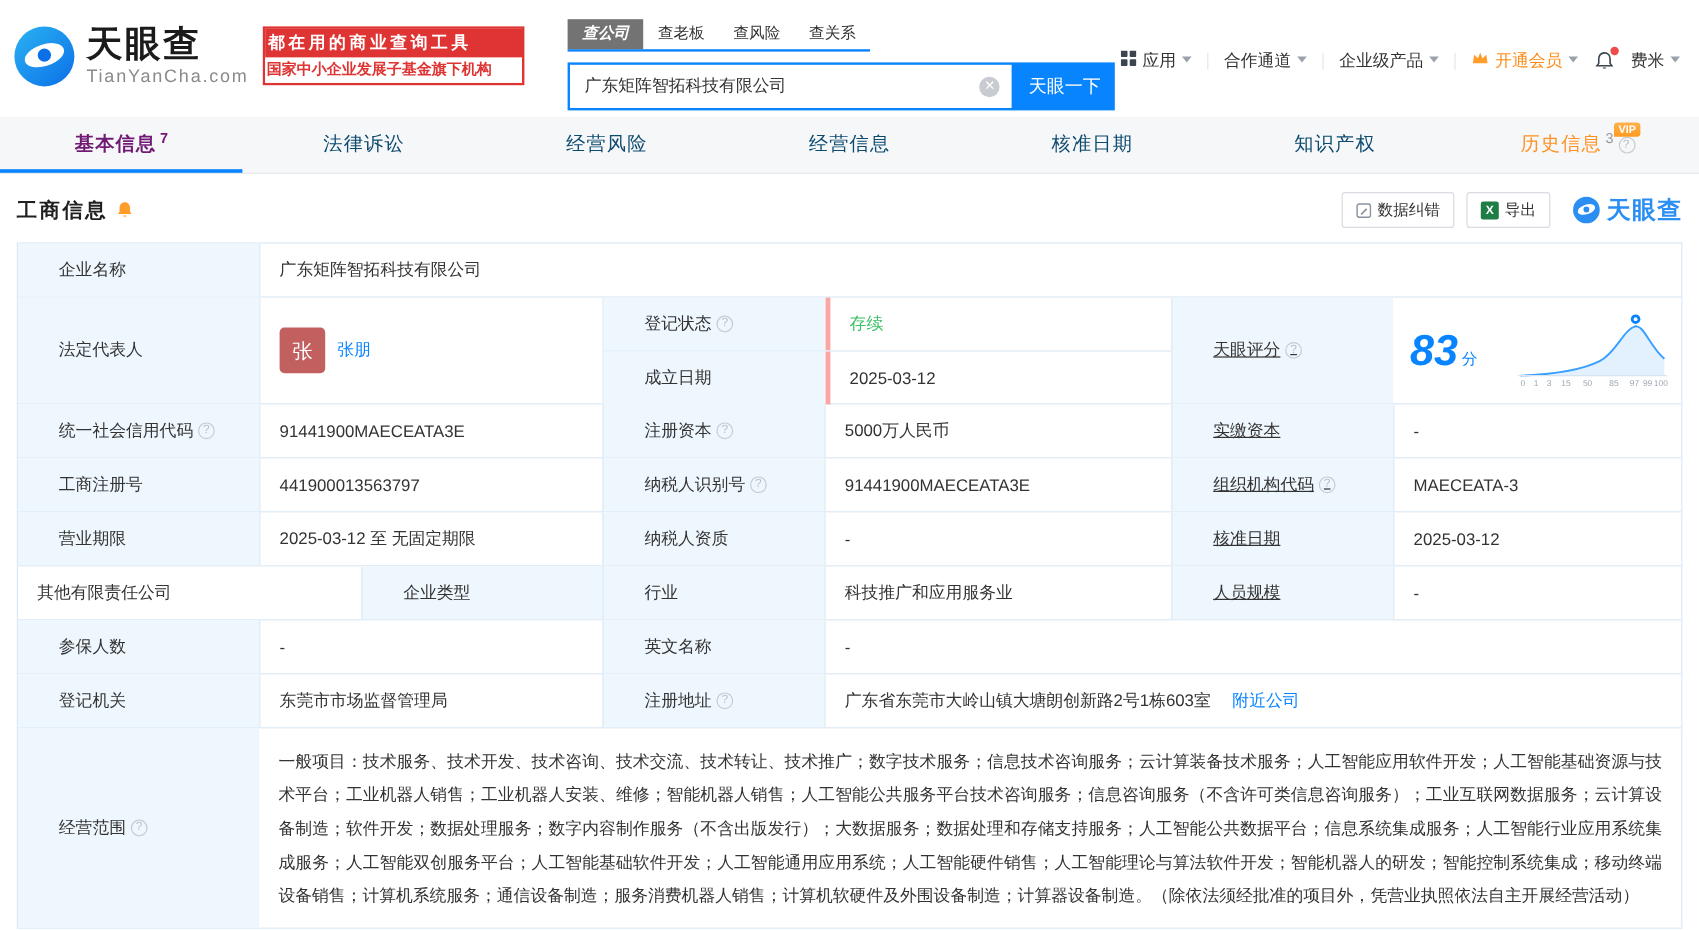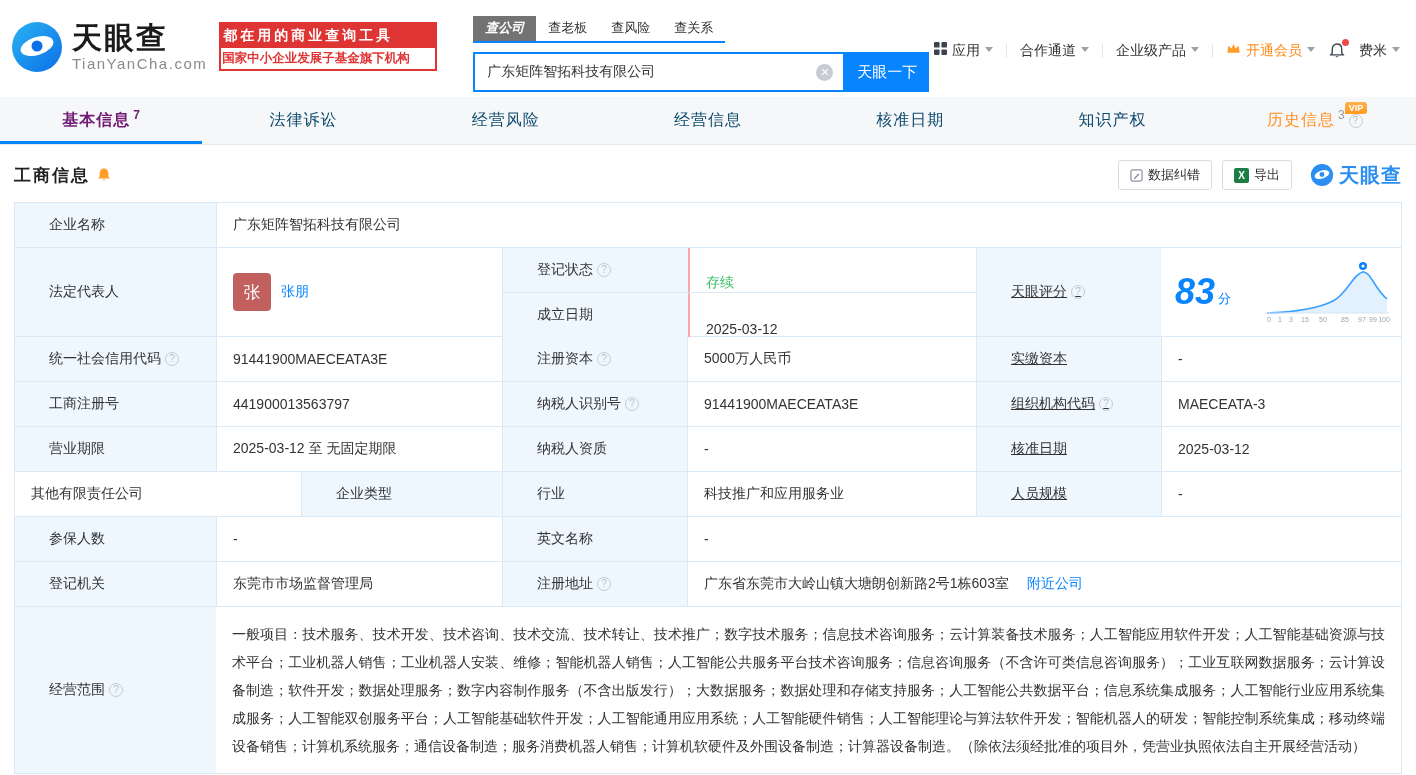--- a/index.html
+++ b/index.html
@@ -64,21 +64,21 @@
   .cell { display:flex; align-items:center; padding:0 16px; border-left:1px solid #dbe9f6; min-height:44px; }
   .cell:first-child { border-left:none; }
   .lab { background:#eef7fe; color:#333; flex:none;padding-left:34px; }
   .w1 { width:201px; } .wv1 { width:286px; } .w2 { width:185px; } .wv2 { width:289px; } .w3 { width:185px;text-decoration:underline; } .wv3 { flex:1; }
   .span-rest { flex:1; }
   .legal { height:89px; }
   .midcol { width:474px; display:flex; flex-direction:column; border-left:1px solid #dbe9f6; }
   .midrow { display:flex; flex:1; }
   .midrow + .midrow { border-top:1px solid #dbe9f6; }
   .midrow .lab { width:185px; }
-  .midrow .val { width:289px; display:flex; align-items:flex-end; padding:0 16px; border-left:2px solid #fca5a5; }
+  .midrow .val { width:289px; display:flex; align-items:center; padding:0 16px; border-left:4px solid #fca5a5; }
   .avatar { width:38px; height:38px; border-radius:4px; background:#c26060; color:#fff; font-size:17px; display:flex; align-items:center; justify-content:center; flex:none; }
   .link { color:#0984ff; cursor:pointer; text-decoration:none; }
   .status-green { color:#3bbf67; }
   .score-cell { display:flex; align-items:center; padding:2px 8px 2px 14px; flex:1; }
   .score-num { font-size:36px; font-weight:bold; font-style:italic; color:#0984ff; line-height:1; }
   .score-unit { font-size:13px; color:#0984ff; margin:14px 0 0 3px; }
   .score-chart { margin-left:auto; }
   .scope-val { display:block; padding:13px 16px; line-height:28px; text-align:justify; flex:1; }
   .nearby { margin-left:18px; }
 </style>

